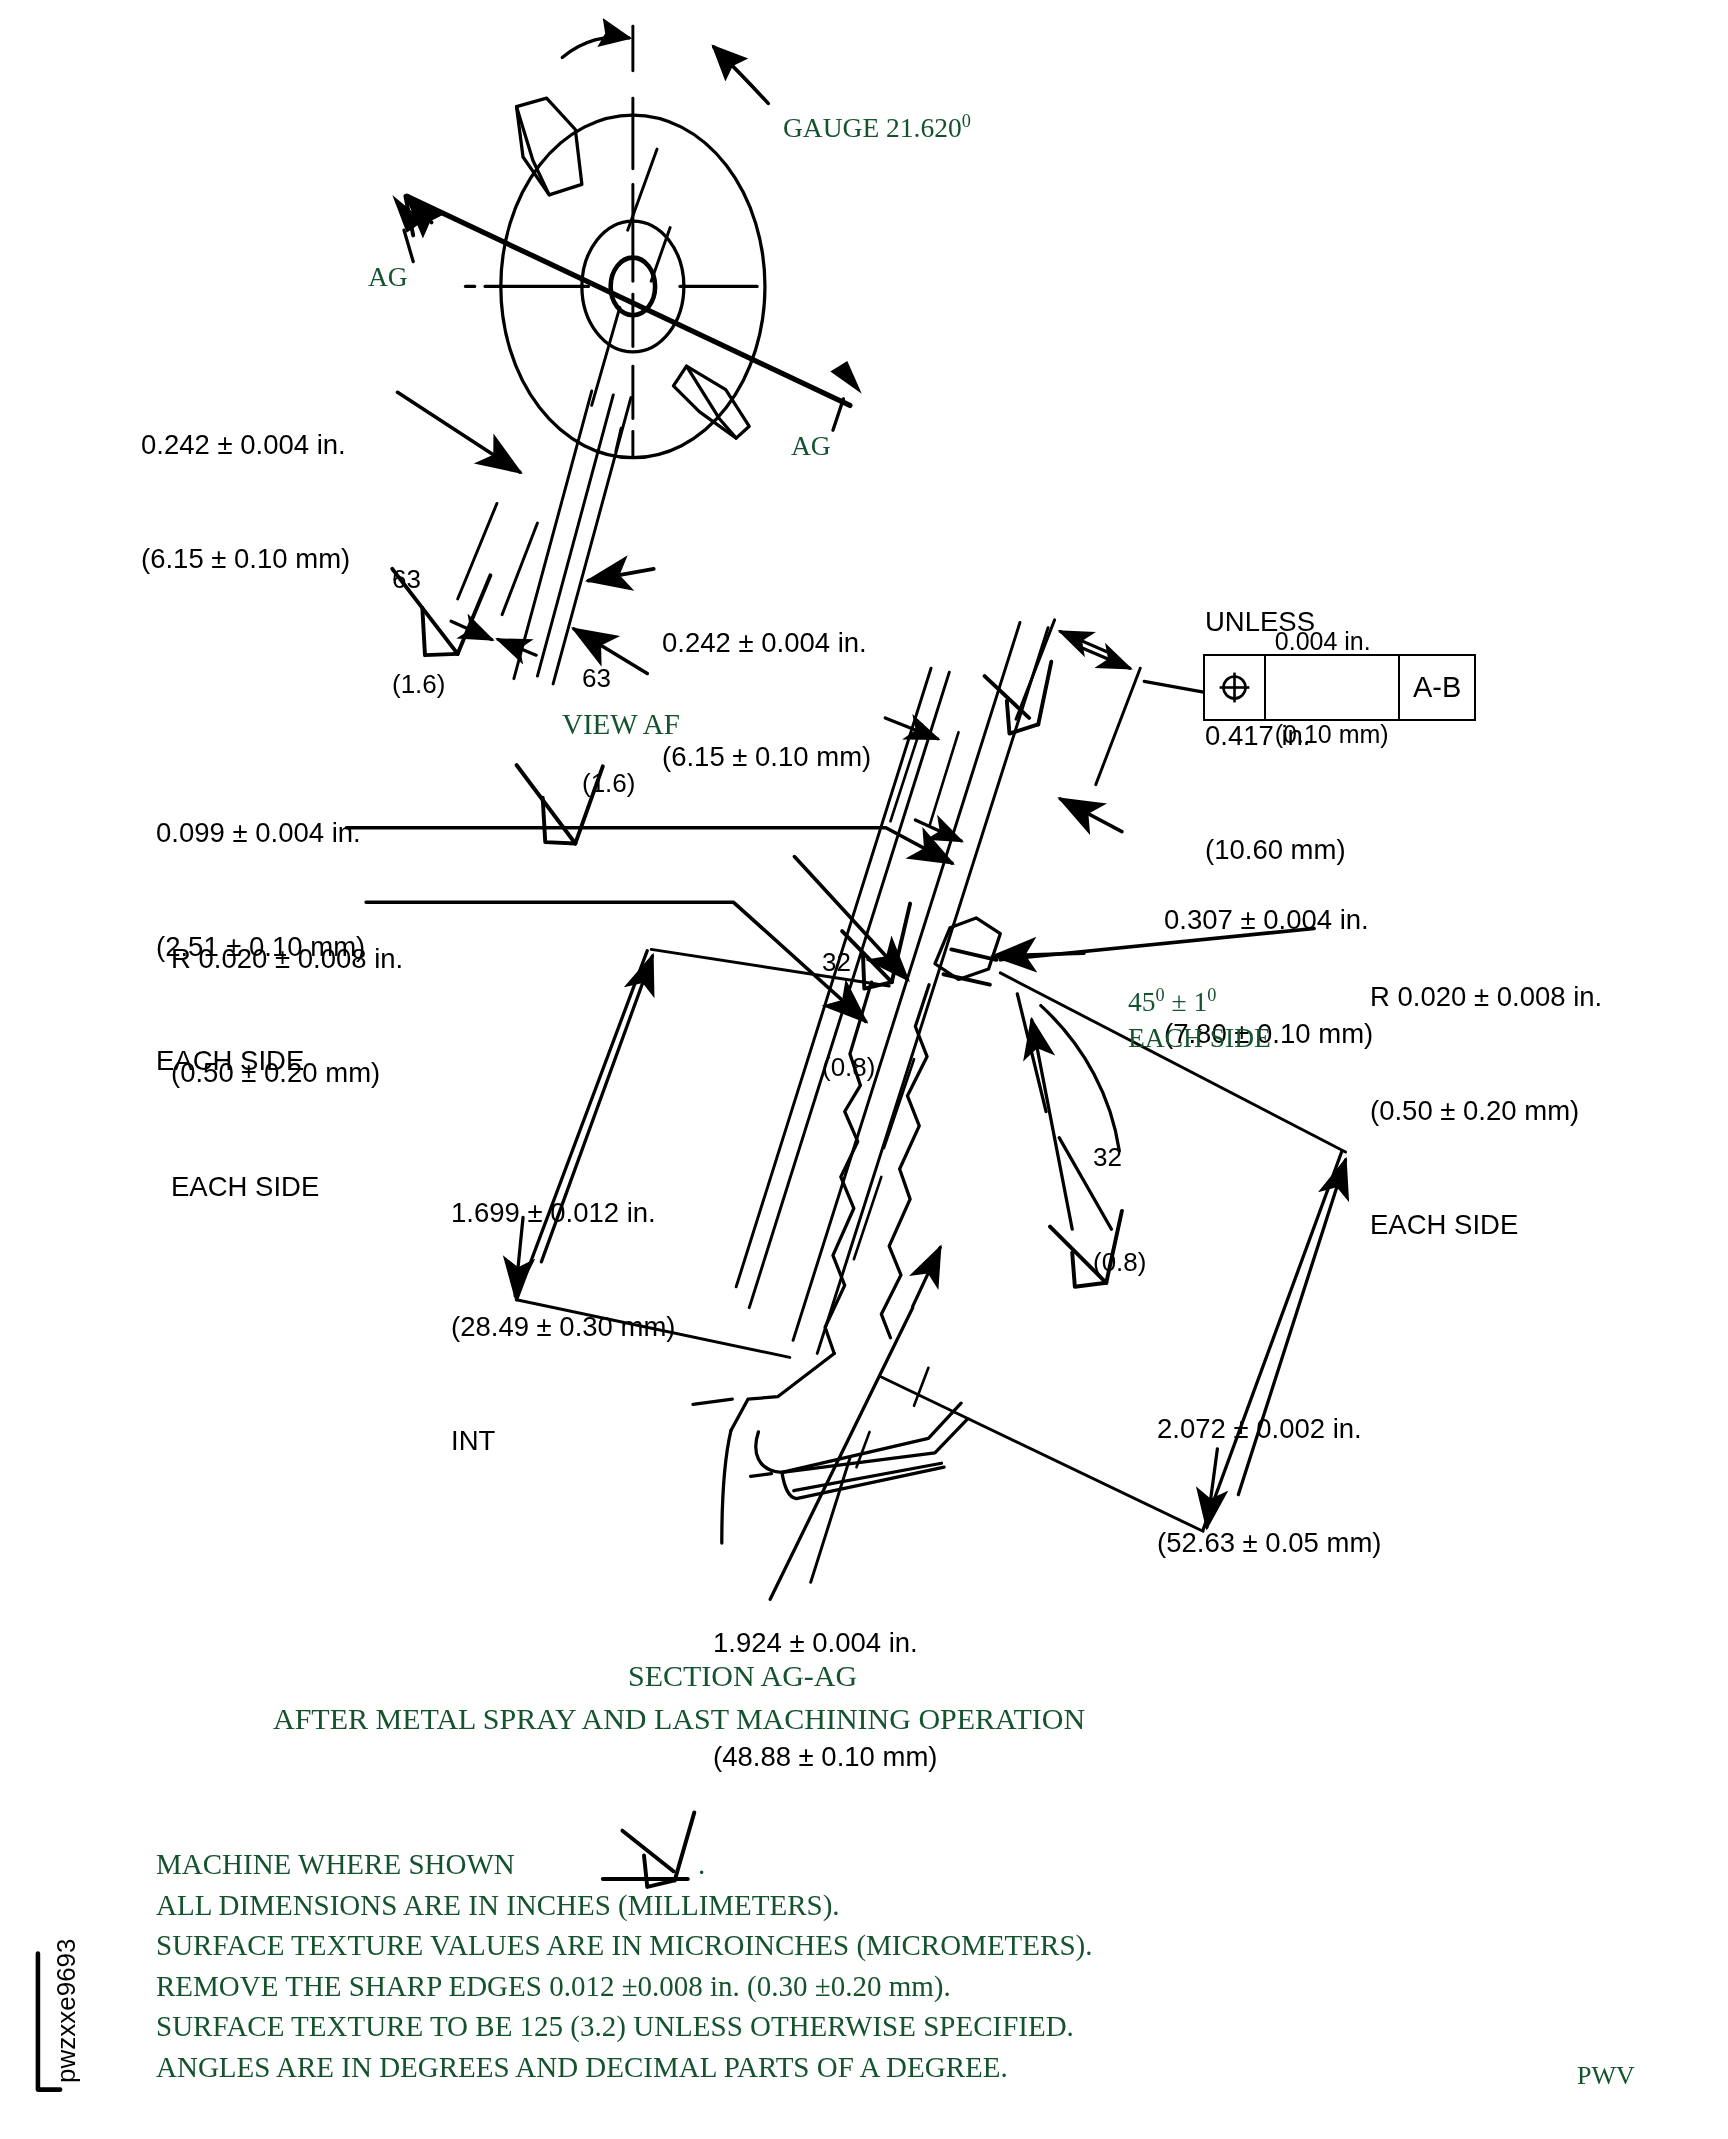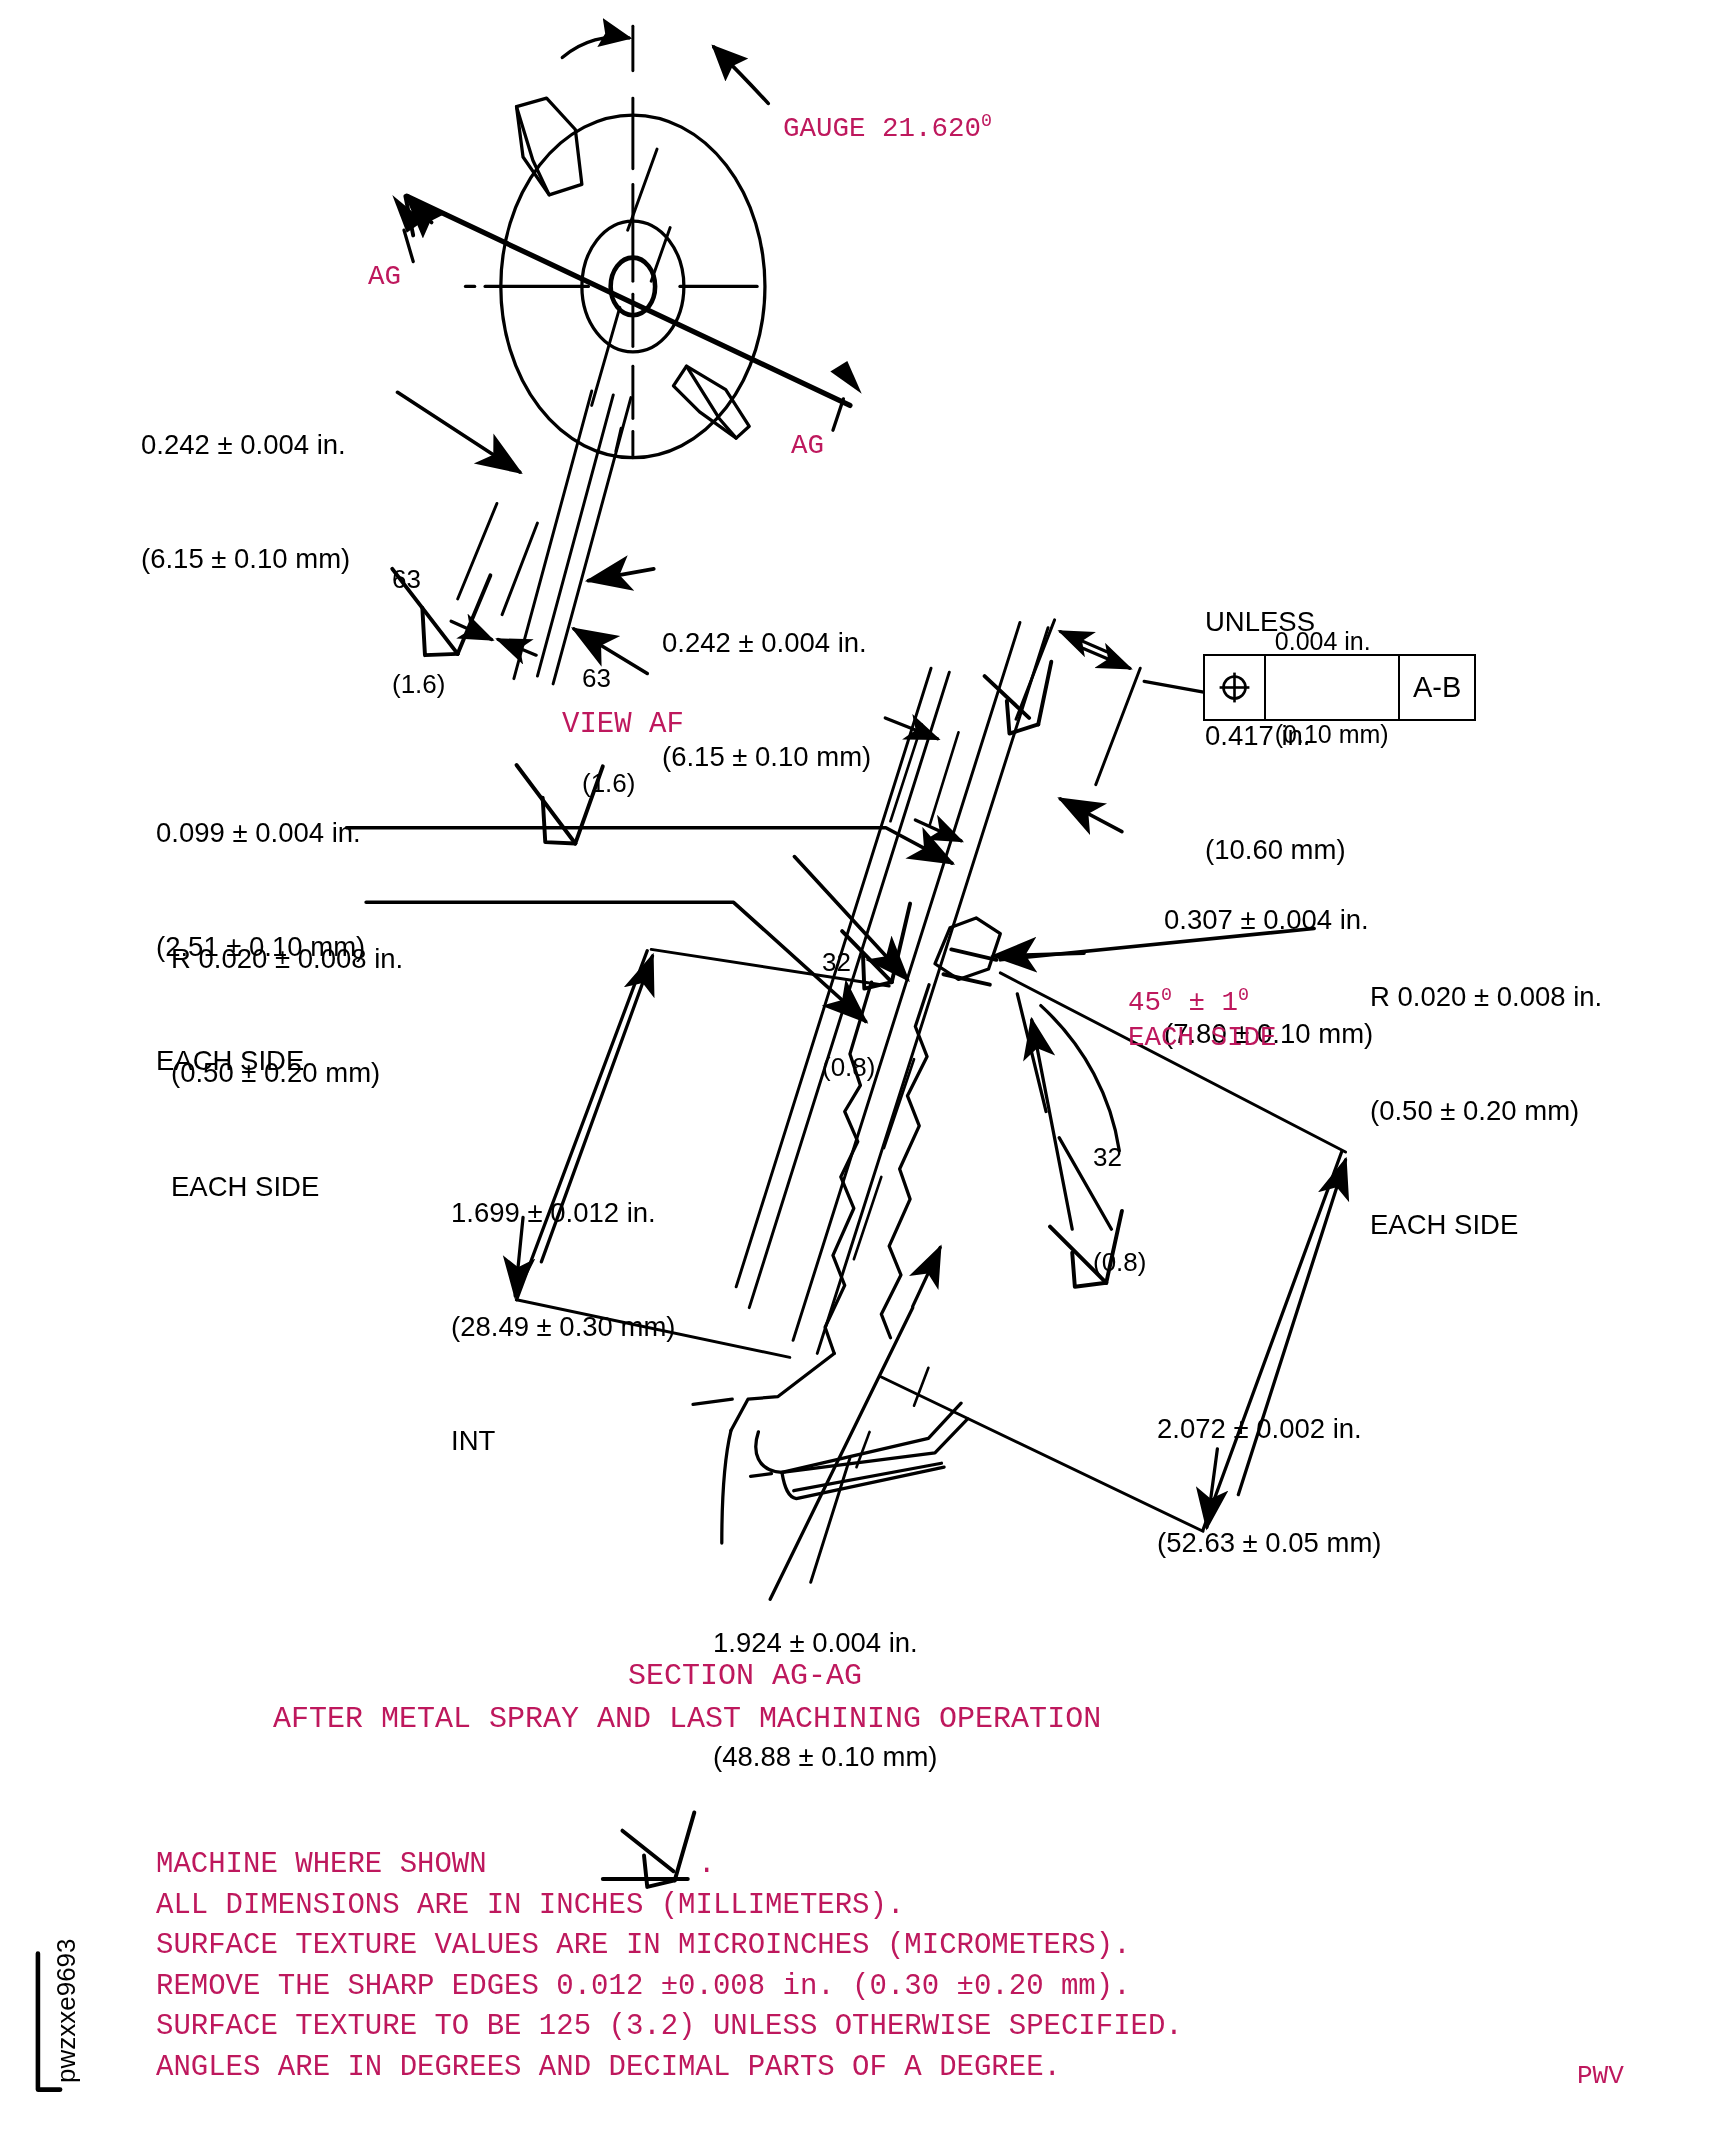--- a/index.html
+++ b/index.html
@@ -21,22 +21,22 @@
   #drawing-svg {
     position: absolute;
     left: 0;
     top: 0;
     width: 1728px;
     height: 2140px;
   }
   .txt {
     position: absolute;
     white-space: pre;
-    font-family: Liberation Mono, monospace;
-    color: #be185d;
+    font-family: Liberation Serif, serif;
+    color: #14532d;
     line-height: 1.0;
   }
   .dim {
     font-size: 27.5px;
     letter-spacing: 0px;
   }
   .dim-lines {
     position: absolute;
     font-size: 27.5px;
     line-height: 38px;

